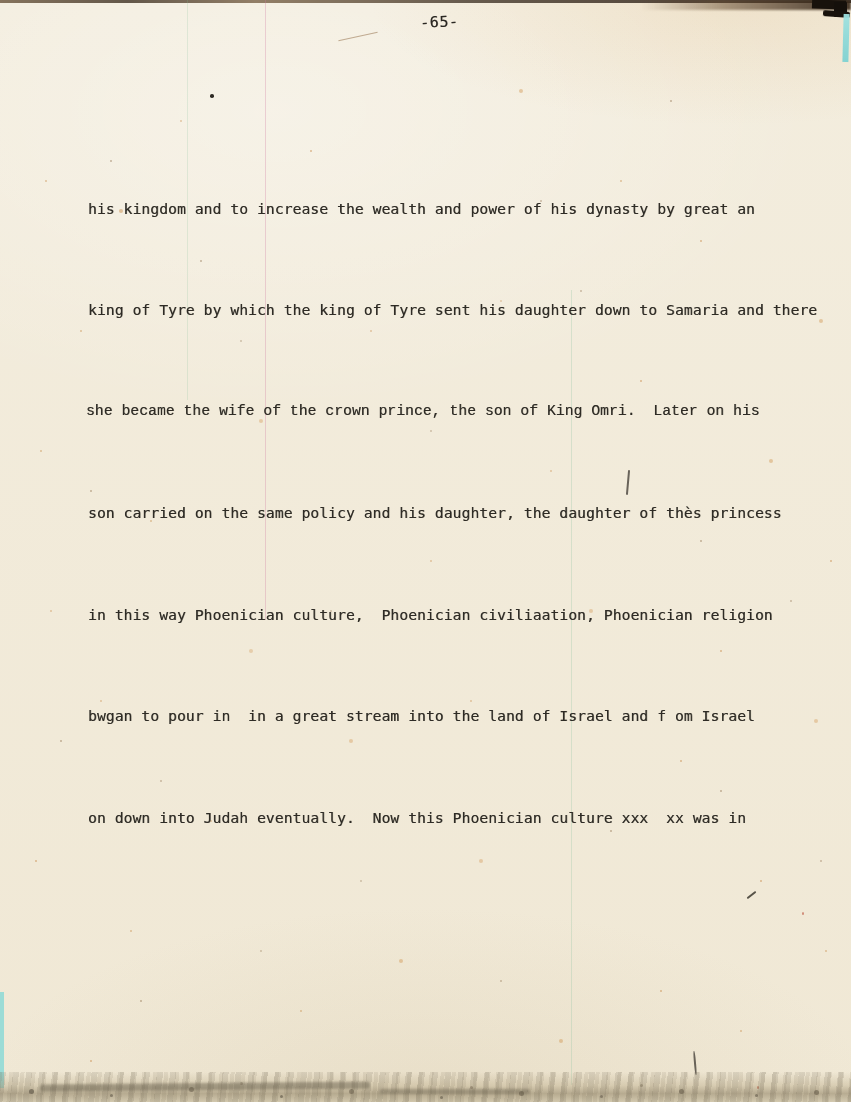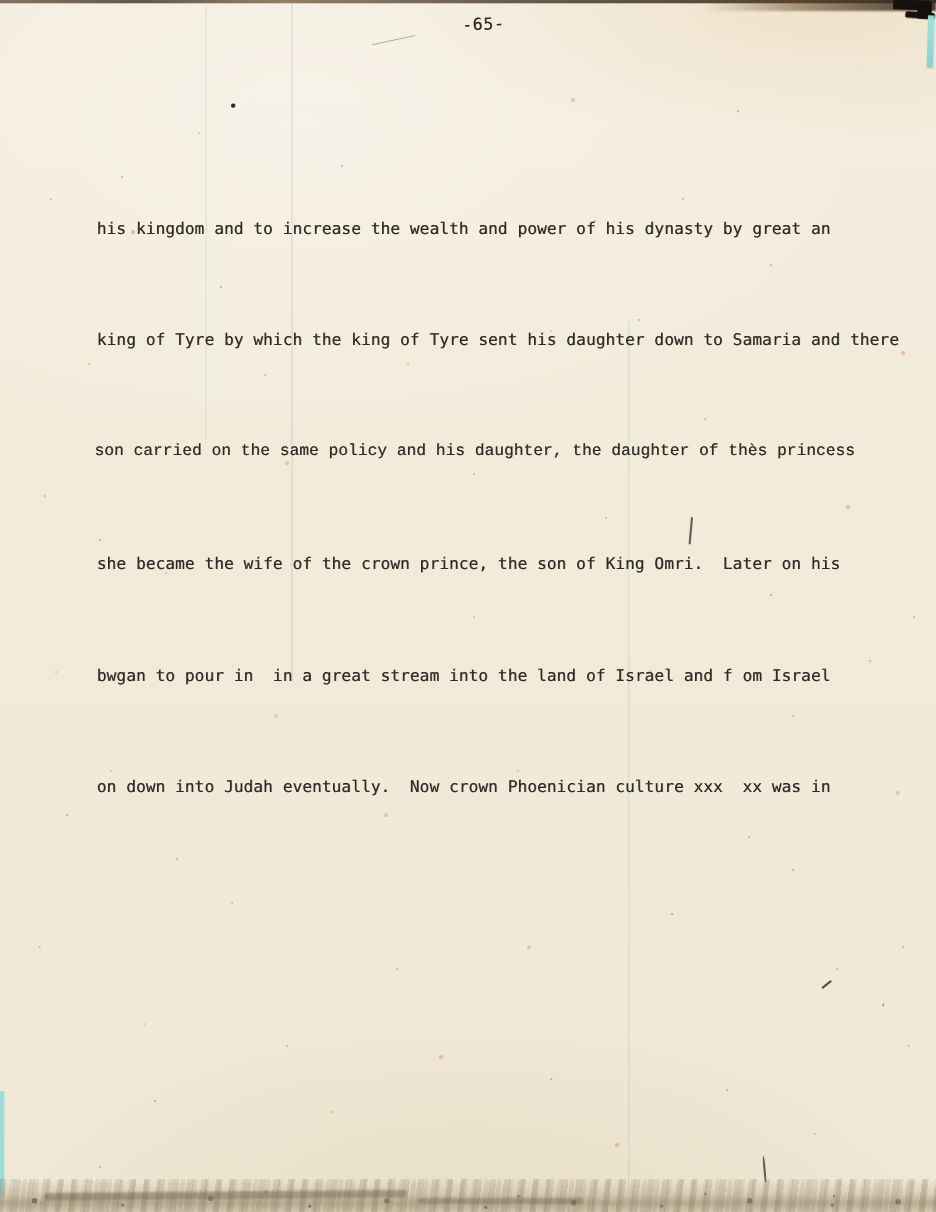--- a/index.html
+++ b/index.html
@@ -139,24 +139,25 @@
   <div class="scratch-header"></div>
   <div class="pen-stroke-they-had"></div>
   <div class="pen-tick-jezebel"></div>
   <div class="pen-stroke-phoenicia"></div>
 
   <div class="page-number">-65-</div>
 
   <div class="typed-body">
     <div class="typed-line">his kingdom and to increase the wealth and power of his dynasty by great an</div>
     <div class="typed-line">king of Tyre by which the king of Tyre sent his daughter down to Samaria and there</div>
+    <div class="typed-line">she became the wife of the crown prince, the son of King Omri.  Later on his</div>
     <div class="typed-line">son carried on the same policy and his daughter, the daughter of thès princess</div>
-    <div class="typed-line">she became the wife of the crown prince, the son of King Omri.  Later on his</div>
+    <div class="typed-line">in this way Phoenician culture,  Phoenician civiliaation, Phoenician religion</div>
     <div class="typed-line">bwgan to pour in  in a great stream into the land of Israel and f om Israel</div>
-    <div class="typed-line">on down into Judah eventually.  Now crown Phoenician culture xxx  xx was in</div>
+    <div class="typed-line">on down into Judah eventually.  Now this Phoenician culture xxx  xx was in</div>
     
     
     
     
     
     
     
     
     
     

